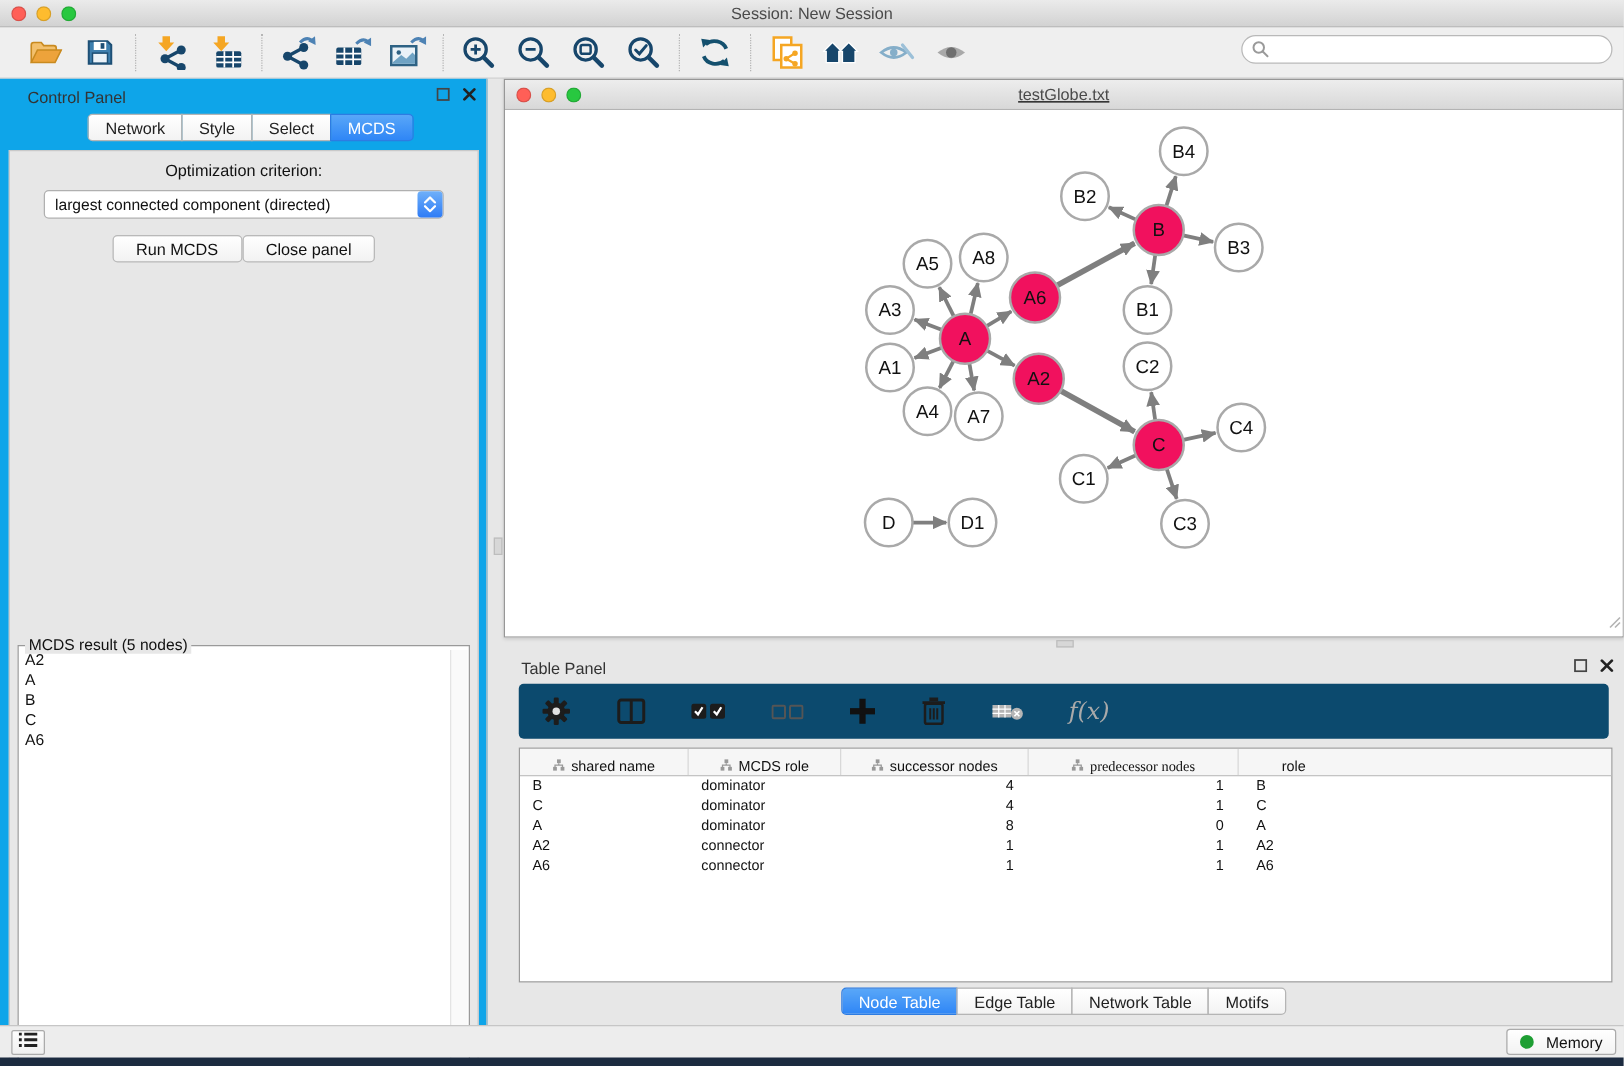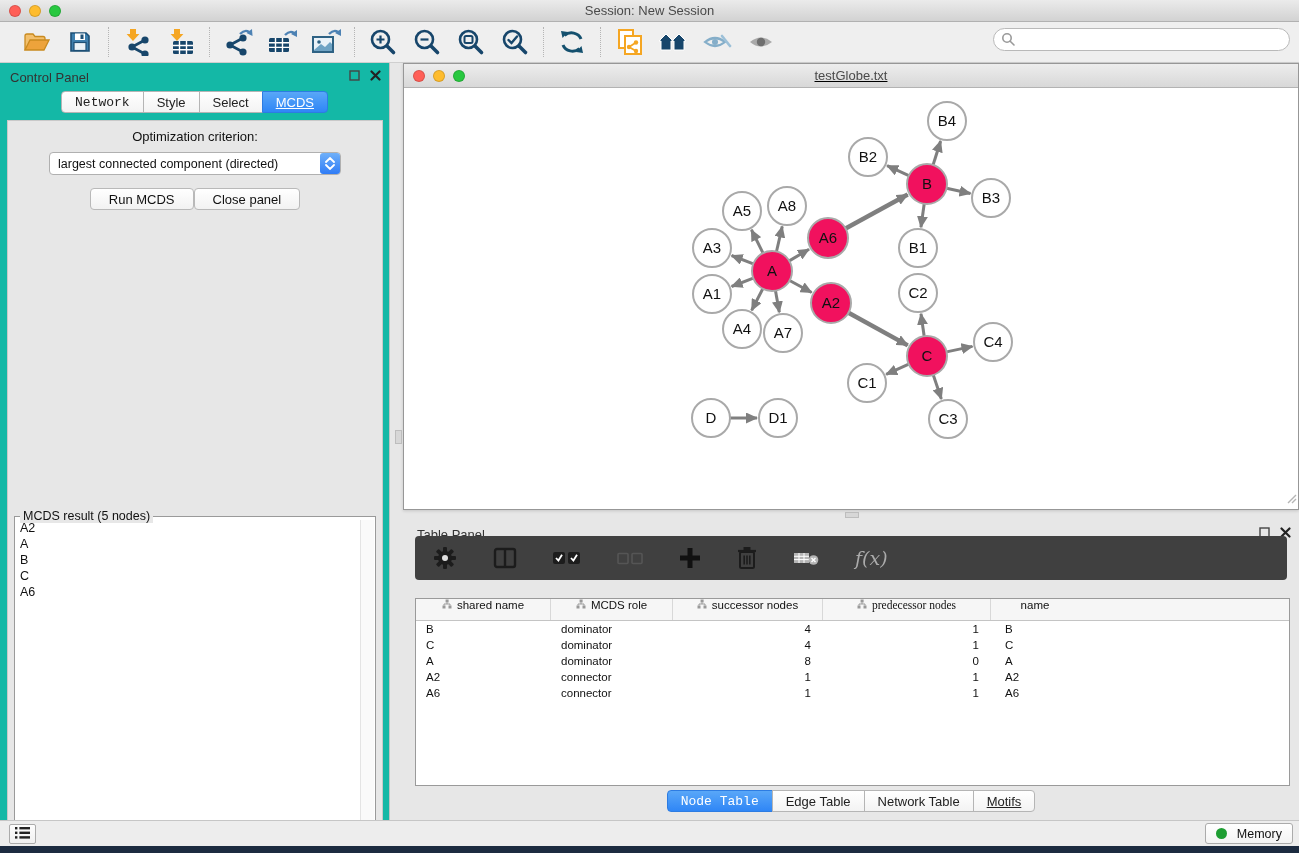--- a/index.html
+++ b/index.html
@@ -21,37 +21,37 @@
   .tb-group { display:flex; align-items:center; gap:14px; padding:0 13px; }
   .tb-sep { width:1px; height:30px; border-left:1px dotted #b5b5b5; }
   .tb-btn { width:30px; height:30px; display:flex; align-items:center; justify-content:center; background:none; border:none; cursor:pointer; }
   .search-wrap { position:absolute; right:9px; top:6px; }
   .search-input { width:297px; height:23px; border:1px solid #b9b9b9; border-radius:12px;
     background:#fff; padding-left:26px; font-size:12px; color:#333; outline:none; }
   .search-icon { position:absolute; left:8px; top:4px; }
 
   
   .control-panel { position:absolute; left:0; top:63px; width:390px; height:757px;
-    background:#14b8a6; border-right:1px solid #c2c2c2; }
+    background:#0ea5e9; border-right:1px solid #c2c2c2;padding-left:12px; }
   .panel-head { position:relative; height:28px; display:flex; align-items:center; padding:0 10px; }
   .panel-head .ptitle { font-size:13px; color:#333; }
   .panel-ctrls { position:absolute; right:8px; top:7px; display:flex; gap:10px; align-items:center; }
   .panel-ctrls span { display:inline-flex; cursor:pointer; }
 
   .seg { display:flex; justify-content:center; }
   .seg button { font-size:13px; color:#222; background:linear-gradient(#ffffff,#f3f3f3);
     border:1px solid #b5b5b5; padding:2px 13px; margin-left:-1px; height:22px; cursor:pointer; }
-  .seg button:first-child { border-radius:4px 0 0 4px; margin-left:0;font-family:Liberation Mono, monospace; }
-  .seg button:last-child { border-radius:0 4px 4px 0;text-decoration:underline; }
+  .seg button:first-child { border-radius:4px 0 0 4px; margin-left:0; }
+  .seg button:last-child { border-radius:0 4px 4px 0; }
   .seg button.active { background:linear-gradient(#59a7f8,#2f86f6); border-color:#2d7ce2; color:#fff; }
 
   .cp-body { position:absolute; left:7px; top:57px; width:376px; height:745px;
     border:1px solid #c9c9c9; background:#e7e7e7; }
   .opt-label { margin-top:8px; text-align:center; font-size:13px; color:#111; }
-  .dropdown { position:relative; margin:8px auto 0; width:292px; height:23px; background:#fff;
+  .dropdown { position:relative; margin:8px auto 0; width:320px; height:23px; background:#fff;
     border:1px solid #b0b0b0; border-radius:4px; display:flex; align-items:center; cursor:pointer; }
   .dropdown .dd-text { flex:1; font-size:12.5px; color:#111; padding-left:8px; white-space:nowrap; }
   .dd-stepper { width:20px; height:21px; border-radius:3px; margin-right:0px;
     background:linear-gradient(#6fb0f9,#2f7cf6); display:flex; flex-direction:column; align-items:center; justify-content:center; gap:1px; }
   .btn-row { display:flex; justify-content:center; margin-top:13px; }
   .mac-btn { font-size:13px; color:#111; background:linear-gradient(#ffffff,#f2f2f2);
     border:1px solid #b9b9b9; border-radius:4px; height:22px; padding:0 18px; cursor:pointer; }
 
   .fieldset { position:absolute; left:6px; top:395px; width:362px; height:343px;
     border:1px solid #9a9a9a; background:#fff; }
@@ -72,30 +72,30 @@
   .resize-grip { position:absolute; right:1px; bottom:1px; }
 
   
   .vsplit-handle { position:absolute; left:395px; top:430px; width:7px; height:14px;
     background:#d7d7d7; border:1px solid #bdbdbd; }
   .hsplit-handle { position:absolute; left:845px; top:512px; width:14px; height:6px;
     background:#d7d7d7; border:1px solid #bdbdbd; }
 
   
   .table-panel { position:absolute; left:403px; top:520px; width:896px; height:300px; background:#e7e7e7; }
-  .tp-toolbar { position:absolute; left:12px; top:16px; width:872px; height:44px;
-    background:#404040; border-radius:4px; display:flex; align-items:center; gap:36px; padding-left:18px; }
+  .tp-toolbar { position:absolute; left:12px; top:27px; width:872px; height:44px;
+    background:#0c4a6e; border-radius:4px; display:flex; align-items:center; gap:36px; padding-left:18px; }
   .tp-btn { background:none; border:none; display:flex; align-items:center; cursor:pointer; }
   .tp-btn.disabled { cursor:default; }
   .fx-label { font-family:"DejaVu Serif", serif; font-style:italic; font-size:19px; color:#aaa; }
 
   .tbl { position:absolute; left:12px; top:78px; width:875px; height:188px;
     background:#fff; border:1px solid #9a9a9a; overflow:hidden; }
   .tbl-header { display:flex; height:22px; background:#f6f6f6; border-bottom:1px solid #c4c4c4; }
-  .th { display:flex; align-items:flex-start; justify-content:center; gap:5px;
+  .th { display:flex; align-items:flex-end; justify-content:center; gap:5px;
     font-size:11.5px; color:#111; border-right:1px solid #d8d8d8; overflow:hidden; cursor:pointer; }
   .th:last-child { border-right:none; }
   .tbl-row { display:flex; height:16px; align-items:center; cursor:default; }
   .td { font-size:11.5px; color:#111; overflow:hidden; white-space:nowrap; }
   .td.l { text-align:left; padding-left:10px; }
   .td.r { text-align:right; padding-right:12px; }
   .td.n { text-align:left; padding-left:14px; }
 
   .tp-tabs { position:absolute; left:0; top:270px; width:896px; display:flex; }
 
@@ -589,21 +589,21 @@
               <g fill="#999">
                 <rect x="3.6" y="0.5" width="3" height="3"></rect>
                 <rect x="0.5" y="6.5" width="3" height="3"></rect>
                 <rect x="6.5" y="6.5" width="3" height="3"></rect>
               </g>
               <path d="M5 3.5 V5 M2 6.5 V5 H8 V6.5" stroke="#999" fill="none" stroke-width="1"></path>
             </svg></span>
           <span>predecessor nodes</span>
         </div>
         <div class="th" style="width: 88px;">
-          <span>name</span>
+          <span>role</span>
         </div>
       </div>
     <div id="tbl-body">
         <div class="tbl-row">
           <div class="td l" style="width: 135px;">B</div>
           <div class="td l" style="width: 122px;">dominator</div>
           <div class="td r" style="width: 150px;">4</div>
           <div class="td r" style="width: 168px;">1</div>
           <div class="td n" style="width: 88px;">B</div>
         </div>

